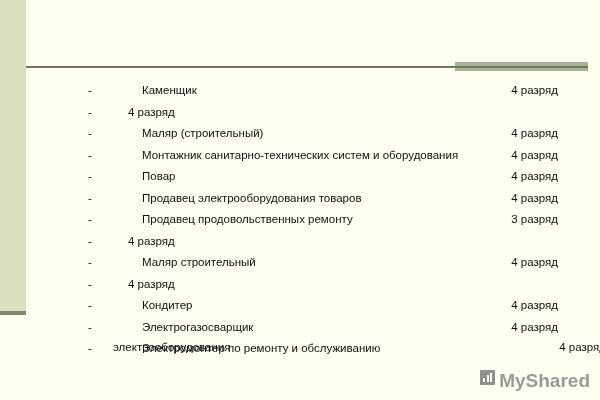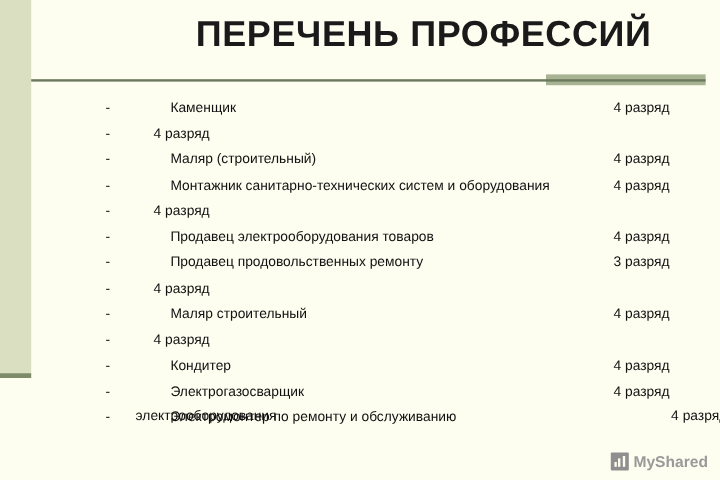--- a/index.html
+++ b/index.html
@@ -116,24 +116,24 @@
   }
   .row-wrap .rank {
     flex: 0 0 auto;
   }
   
   .watermark {
     position: absolute;
     right: 10px;
     bottom: 8px;
     display: flex;
-    align-items: center;
+    align-items: flex-start;
     gap: 4px;
     color: #9a9a9a;
-    font-size: 13px;
+    font-size: 19px;
     font-weight: bold;
     font-family: "Liberation Sans", sans-serif;
   }
   .wm-icon {
     display: inline-block;
     width: 15px;
     height: 15px;
     background: #8f8f8f;
     position: relative;
     border-radius: 1px;
@@ -150,21 +150,20 @@
   .wm-icon i:nth-child(3) { left: 10px; height: 9px; }
 </style>
 </head>
 <body>
 
 <div class="slide">
 
   <div class="left-band"></div>
   <div class="left-band-shadow"></div>
 
-  <div class="title">ПЕРЕЧЕНЬ ПРОФЕССИЙ</div>
 
   <div class="rule-thick"></div>
   <div class="rule-thin"></div>
 
   <div class="list">
 
     <div class="row">
       <span class="bullet">-</span>
       <span class="label">Каменщик</span>
       <span class="rank">4 разряд</span>
@@ -182,20 +181,21 @@
     </div>
 
     <div class="row">
       <span class="bullet">-</span>
       <span class="label">Монтажник санитарно-технических систем и оборудования</span>
       <span class="rank">4 разряд</span>
     </div>
 
     <div class="row">
       <span class="bullet">-</span>
+      <span class="label">Повар</span>
       <span class="rank">4 разряд</span>
     </div>
 
     <div class="row">
       <span class="bullet">-</span>
       <span class="label">Продавец электрооборудования товаров</span>
       <span class="rank">4 разряд</span>
     </div>
 
     <div class="row">

